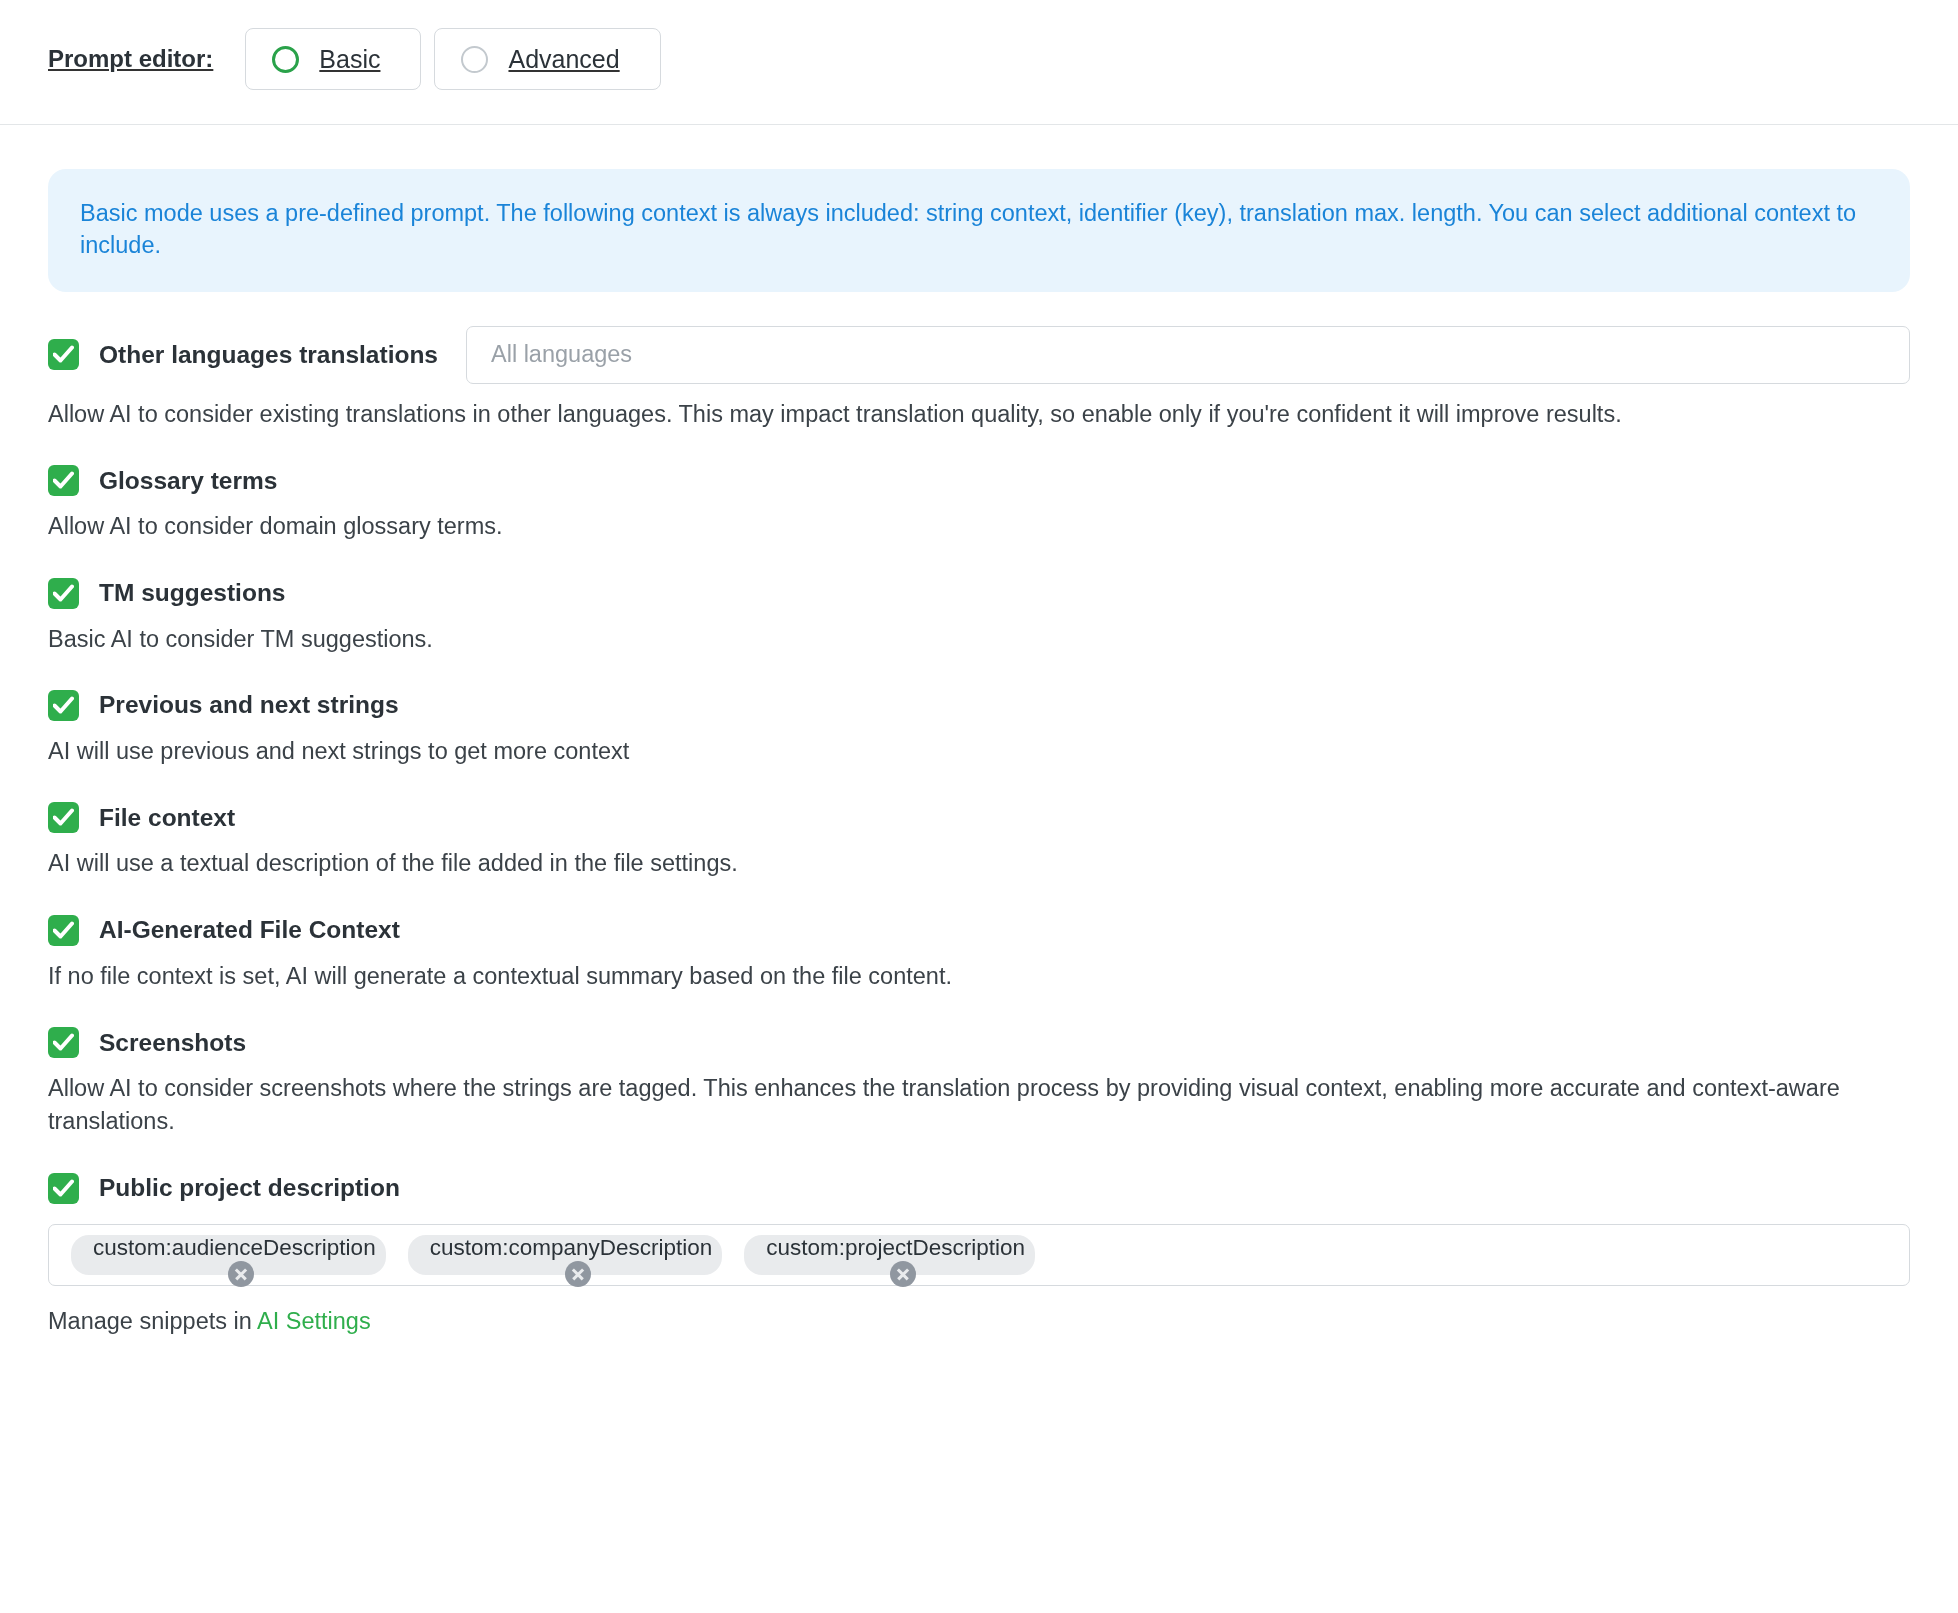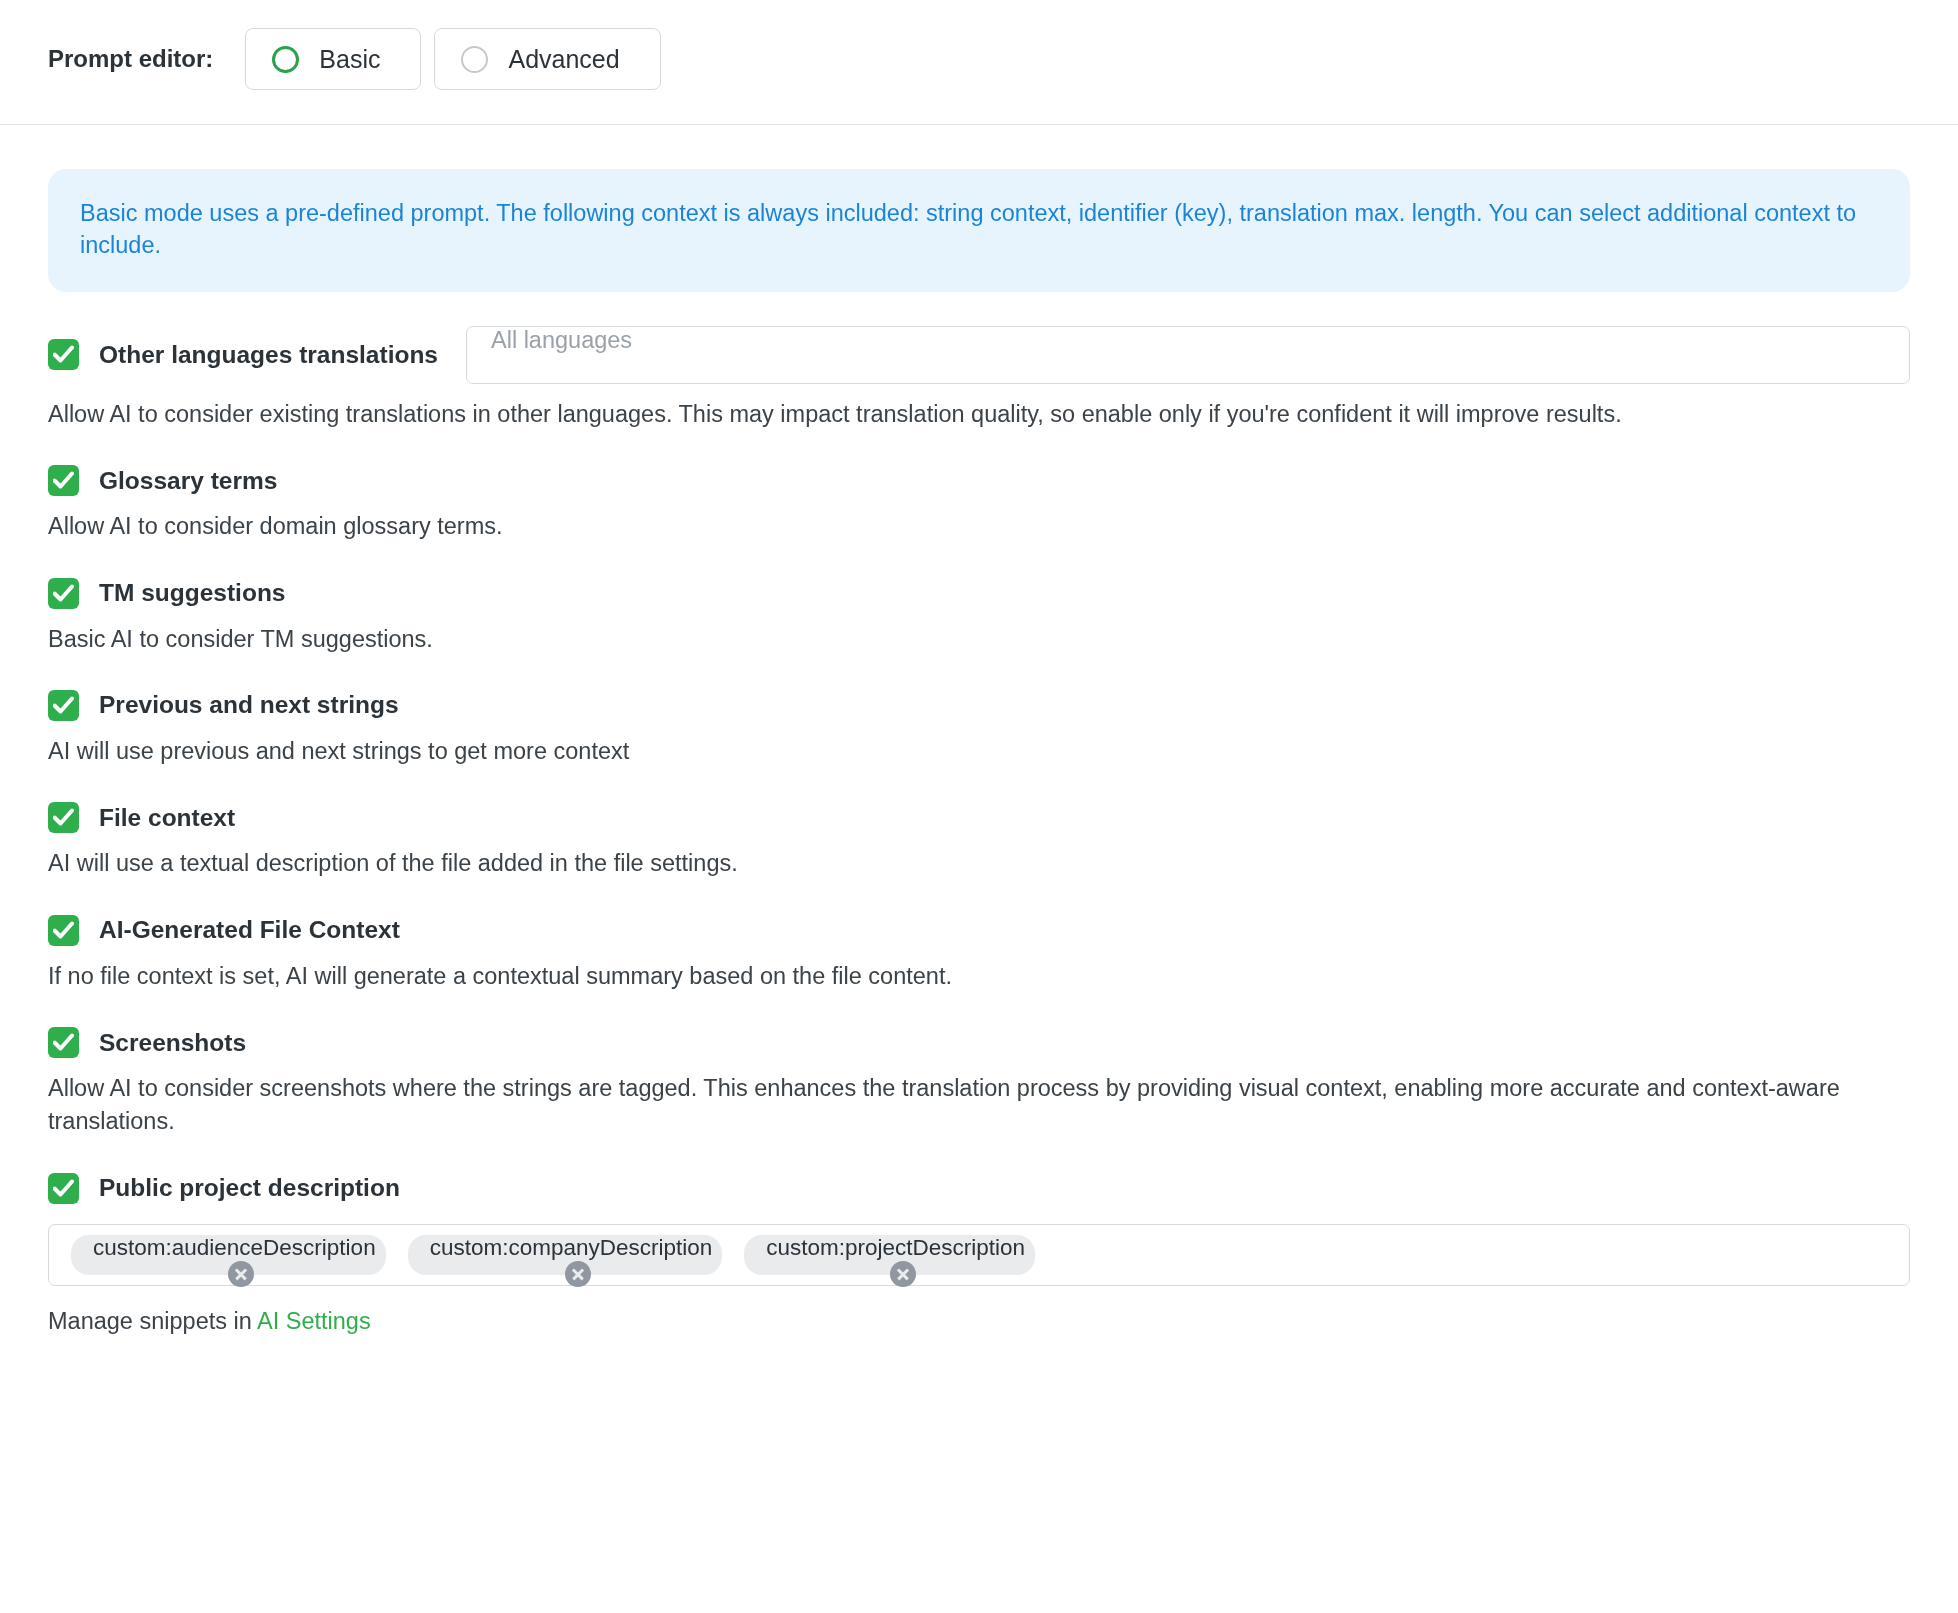--- a/index.html
+++ b/index.html
@@ -15,20 +15,21 @@
     min-height: 1613px;
     font-size: 23px;
   }
 
   
   .editor-bar {
     display: flex;
     align-items: center;
     padding: 28px 48px 34px 48px;
     border-bottom: 1px solid #e3e6e8;
+    text-decoration: underline;
   }
   .editor-label {
     font-size: 24px;
     font-weight: bold;
     color: #2b3238;
     margin-right: 32px;
     white-space: nowrap;
   }
   .radio-group { display: flex; gap: 13px; }
   .radio-card {
@@ -115,20 +116,21 @@
   }
 
   .lang-select {
     flex: 1;
     margin-left: 28px;
     height: 58px;
     border: 1px solid #d6dade;
     border-radius: 7px;
     background: #ffffff;
     display: flex;
+    align-items: center;
     padding: 0 24px;
     color: #9aa1a8;
     font-size: 23.5px;
   }
 
   .snippets-label {
     margin-top: 44px;
     font-size: 24.5px;
     font-weight: bold;
     color: #2b3238;

